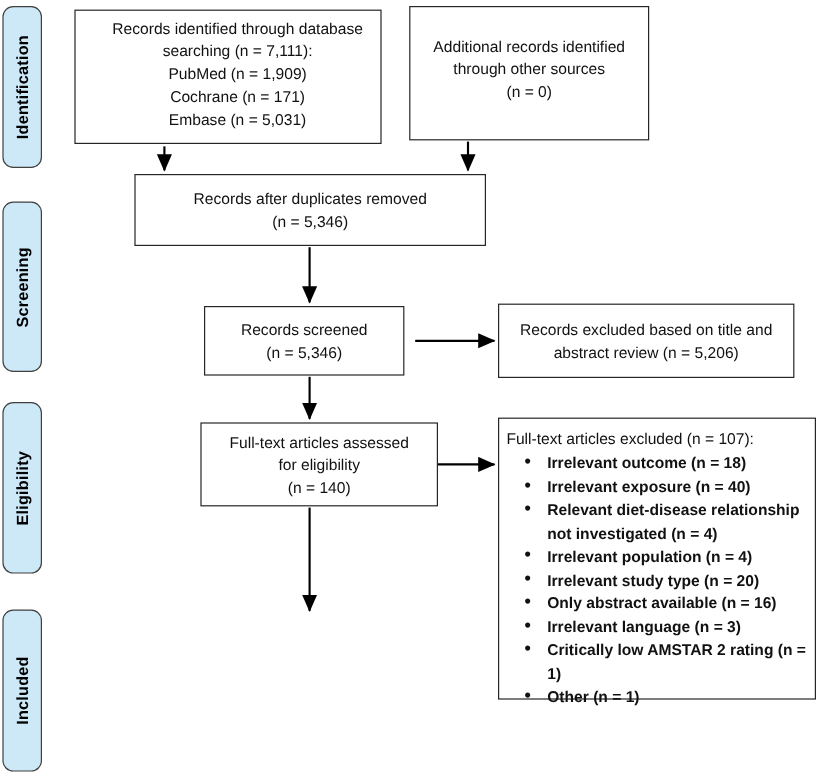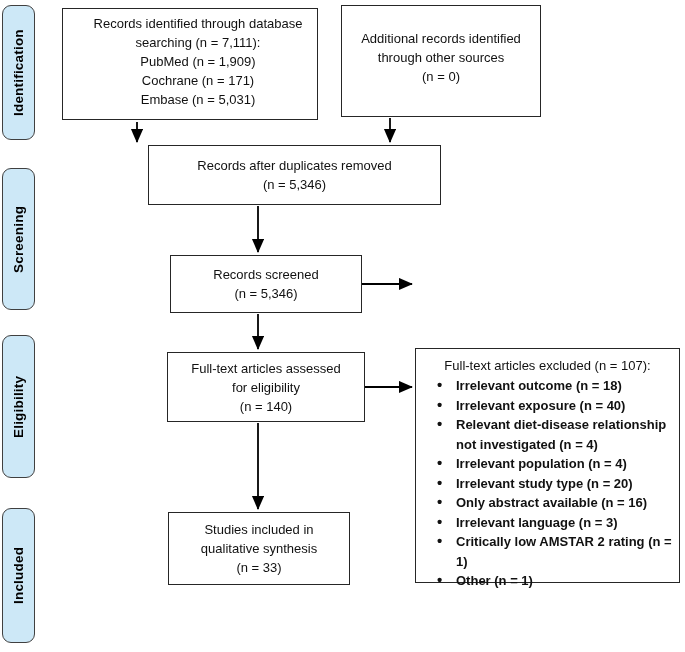--- a/index.html
+++ b/index.html
@@ -23,30 +23,30 @@
   .stage-eligibility    { top:335px; height:143px; }
   .stage-included       { top:508px; height:135px; }
   .box {
     position:absolute; background:#fff; border:1.5px solid var(--box-border);
     white-space:pre-line; text-align:center; line-height:19px;
     display:flex; flex-direction:column; justify-content:center; align-items:center;
     padding:2px 4px;
   }
   .box-a { left:62px;  top:8px;   width:256px; height:112px; justify-content:flex-start; padding-top:5px;padding-left:20px; }
   .box-b { left:341px; top:5px;   width:200px; height:112px; justify-content:flex-start; padding-top:23px; }
-  .box-c { left:112px; top:145px; width:293px; height:60px;margin-left:36px; }
-  .box-d { left:170px; top:255px; width:192px; height:58px; }
+  .box-c { left:112px; top:145px; width:293px; height:60px; }
+  .box-d { left:170px; top:255px; width:167px; height:58px; }
   .box-e { left:415px; top:253px; width:247px; height:62px; }
   .box-f { left:167px; top:352px; width:198px; height:70px; }
   .box-h { left:168px; top:512px; width:182px; height:73px; }
   .box-g {
     left:415px; top:348px; width:265px; height:235px;
     justify-content:flex-start; text-align:left; white-space:normal; padding:7px 6px 4px 6px;
   }
-  .box-g .g-title { width:100%; text-align:center; line-height:19px; margin-bottom:1px; }
+  .box-g .g-title { width:100%; line-height:19px; margin-bottom:1px; }
   .box-g ul { list-style:none; width:100%; }
   .box-g li { position:relative; padding-left:34px; line-height:19.5px;font-weight:bold; }
   .box-g li::before { content:"\2022"; position:absolute; left:15px; top:-1px; font-size:15px; }
 </style>
 </head>
 <body>
 
 <div class="canvas">
 
   <svg class="arrows" viewBox="0 0 685 652">
@@ -74,36 +74,35 @@
 PubMed (n = 1,909)
 Cochrane (n = 171)
 Embase (n = 5,031)</div>
   <div class="box box-b">Additional records identified
 through other sources
 (n = 0)</div>
   <div class="box box-c">Records after duplicates removed
 (n = 5,346)</div>
   <div class="box box-d">Records screened
 (n = 5,346)</div>
+  <div class="box box-e">Records excluded based on title and
+abstract review (n = 5,206)</div>
   <div class="box box-f">Full-text articles assessed
 for eligibility
 (n = 140)</div>
 
   <div class="box box-g">
     <div class="g-title">Full-text articles excluded (n = 107):</div>
     <ul>
       <li>Irrelevant outcome (n = 18)</li>
       <li>Irrelevant exposure (n = 40)</li>
       <li>Relevant diet-disease relationship not investigated (n = 4)</li>
       <li>Irrelevant population (n = 4)</li>
       <li>Irrelevant study type (n = 20)</li>
       <li>Only abstract available (n = 16)</li>
       <li>Irrelevant language (n = 3)</li>
       <li>Critically low AMSTAR 2 rating (n = 1)</li>
       <li>Other (n = 1)</li>
     </ul>
   </div>
 
-  <div class="box box-h">Studies included in
-qualitative synthesis
-(n = 33)</div>
 
 </div>
 
 </body></html>

